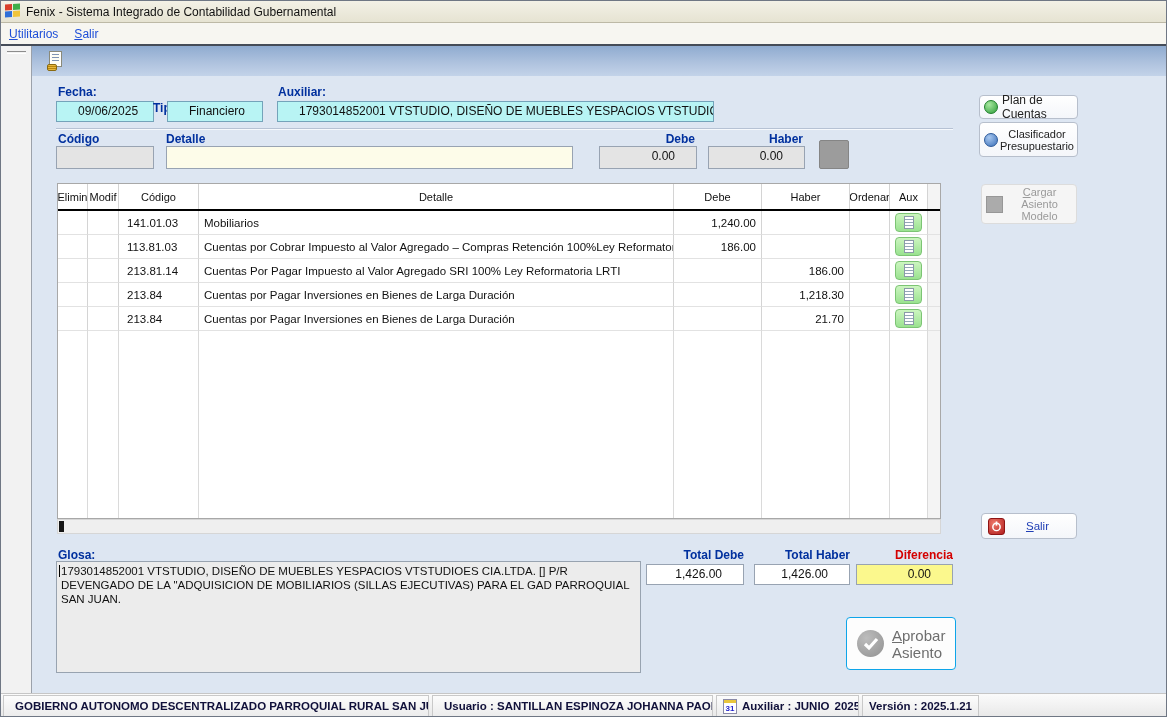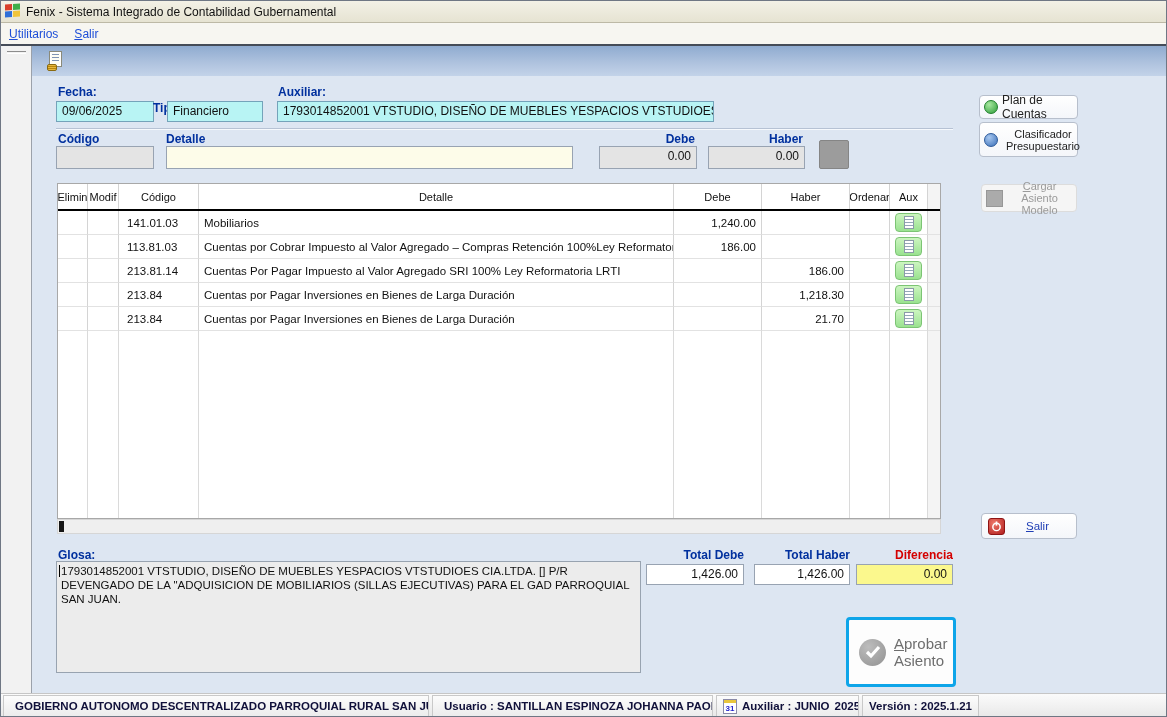--- a/index.html
+++ b/index.html
@@ -42,21 +42,21 @@
   .doc-icon { position:relative; width:17px; height:20px; }
   .doc-icon .page { position:absolute; left:2px; top:0; width:13px; height:16px; background:#fdfdf4; border:1px solid #8a8a7a;
     box-shadow:inset 0 0 0 1px #fff; }
   .doc-icon .page i { display:block; height:1px; background:#7f94b4; margin:2px 2px 0 2px; }
   .doc-icon .coins { position:absolute; left:0; bottom:0; width:10px; height:7px;
     background:repeating-linear-gradient(#e8b83c 0 1px,#b8860b 1px 2px); border:1px solid #8a6a10; border-radius:2px; }
   
   .lbl { position:absolute; font-size:12px; font-weight:bold; color:#00309e; }
   .fld {
     position:absolute; height:21px; font-size:12px; color:#111;
-    border:1px solid #74a3ba; background:#b8f4f4; line-height:19px; padding:0 5px; overflow:hidden; white-space:nowrap;
+    border:1px solid #74a3ba; background:#b8f4f4; line-height:19px; padding:0 21px; overflow:hidden; white-space:nowrap;
   }
   .fld.gray { background:#e4e4e4; border-color:#98a3b2; }
   .fld.cream { background:#fdfce9; border-color:#98a3b2; }
   .fld.white { background:#fff; border-color:#98a3b2; }
   .fld.ydiff { background:#fbf88d; border-color:#98a3b2; }
   .fld.num { text-align:right; }
   .hsep { position:absolute; left:55px; top:127px; width:897px; height:2px; border-top:1px solid #b6c2d4; border-bottom:1px solid #f6f9fd; }
   .graybtn { position:absolute; left:818px; top:139px; width:30px; height:29px; background:#9c9c9c; border:1px solid #858585; border-radius:2px; }
   
   .grid { position:absolute; left:56px; top:182px; width:884px; height:336px; background:#fff; border:1px solid #a8a8a8; overflow:hidden; }
@@ -91,21 +91,21 @@
     display:flex; align-items:center; font-size:11.5px; color:#222; cursor:default; }
   .sphere { width:14px; height:14px; border-radius:50%; flex:none; }
   .sphere.green { background:radial-gradient(circle at 35% 30%,#a8e8a0,#2e9e3a); border:1px solid #20802c; }
   .sphere.blue  { background:radial-gradient(circle at 35% 30%,#a8c8f0,#3a6fb8); border:1px solid #2c5a9a; }
   .btn .twoline { flex:1; text-align:center; line-height:12px; }
   .btn.disabled { background:#f5f5f5; border-color:#dcdcdc; color:#9a9a9a; }
   .sq-gray { width:17px; height:17px; background:#ababab; border:1px solid #979797; flex:none; }
   .power { width:17px; height:17px; border-radius:3px; background:radial-gradient(circle at 35% 30%,#ef7a6a,#b01c1c); border:1px solid #8e1414;
     display:flex; align-items:center; justify-content:center; flex:none; }
   .salir-txt { flex:1; text-align:center; color:#1f3eb5; }
-  .aprobar { position:absolute; left:845px; top:616px; width:110px; height:70px; background:#fdfdfd; border:3px solid #0ea5e9; border-radius:4px;
+  .aprobar { position:absolute; left:845px; top:616px; width:110px; height:53px; background:#fdfdfd; border:1px solid #0ea5e9; border-radius:4px;
     display:flex; align-items:center; gap:8px; padding-left:10px; }
   .chk { width:27px; height:27px; border-radius:50%; background:radial-gradient(circle at 35% 30%,#bdbdbd,#919191); flex:none;
     display:flex; align-items:center; justify-content:center; }
   .aprobar .alabel { font-size:15px; color:#6e6e6e; line-height:17px; }
   
   .statusbar { position:absolute; left:0; top:692px; width:1167px; height:25px; background:linear-gradient(#fbfbfb,#e7e7e7);
     border-top:1px solid #c6c6c6; display:flex; align-items:stretch; padding:1px 2px; gap:3px; }
   .sbsec { border:1px solid #c9c9c9; background:linear-gradient(#fcfcfc,#ececec);
     display:flex; align-items:center; gap:5px; padding:0 6px; font-size:11.5px; font-weight:bold; color:#10103a; white-space:nowrap; overflow:hidden; }
   .s1{width:426px}.s2{width:281px}.s3{width:143px; justify-content:space-between}.s4{width:117px}
@@ -303,26 +303,26 @@
         </svg>
     </span>
     <span class="alabel"><span class="u">A</span><span>probar</span><br><span>Asiento</span></span>
   </div>
 
   <div class="btn" style="left:978px; top:94px; width:99px; height:24px; padding:0 4px; gap:4px;">
     <span class="sphere green"></span>
     <span style="font-size:12px;">Plan de Cuentas</span>
   </div>
 
-  <div class="btn" style="left:978px; top:121px; width:99px; height:35px; padding:0 4px; gap:8px;">
+  <div class="btn" style="left:978px; top:121px; width:99px; height:35px; padding:0 4px; gap:2px;">
     <span class="sphere blue"></span>
     <span class="twoline" style="font-size:11px;"><span>Clasificador</span><br><span>Presupuestario</span></span>
   </div>
 
-  <div class="btn disabled" style="left:980px; top:183px; width:96px; height:28px; padding:0 4px; gap:4px;">
+  <div class="btn disabled" style="left:980px; top:183px; width:96px; height:40px; padding:0 4px; gap:4px;">
     <span class="sq-gray"></span>
     <span class="twoline" style="font-size:11px;"><span class="u">C</span><span>argar Asiento</span><br><span>Modelo</span></span>
   </div>
 
   <div class="btn" style="left:980px; top:512px; width:96px; height:26px; padding:0 6px;">
     <span class="power">
       <svg width="11" height="11" viewBox="0 0 12 12">
           <circle cx="6" cy="6.5" r="4" stroke="#fff" stroke-width="1.6" fill="none"></circle>
           <line x1="6" y1="0.5" x2="6" y2="5" stroke="#fff" stroke-width="1.8"></line>
         </svg>

